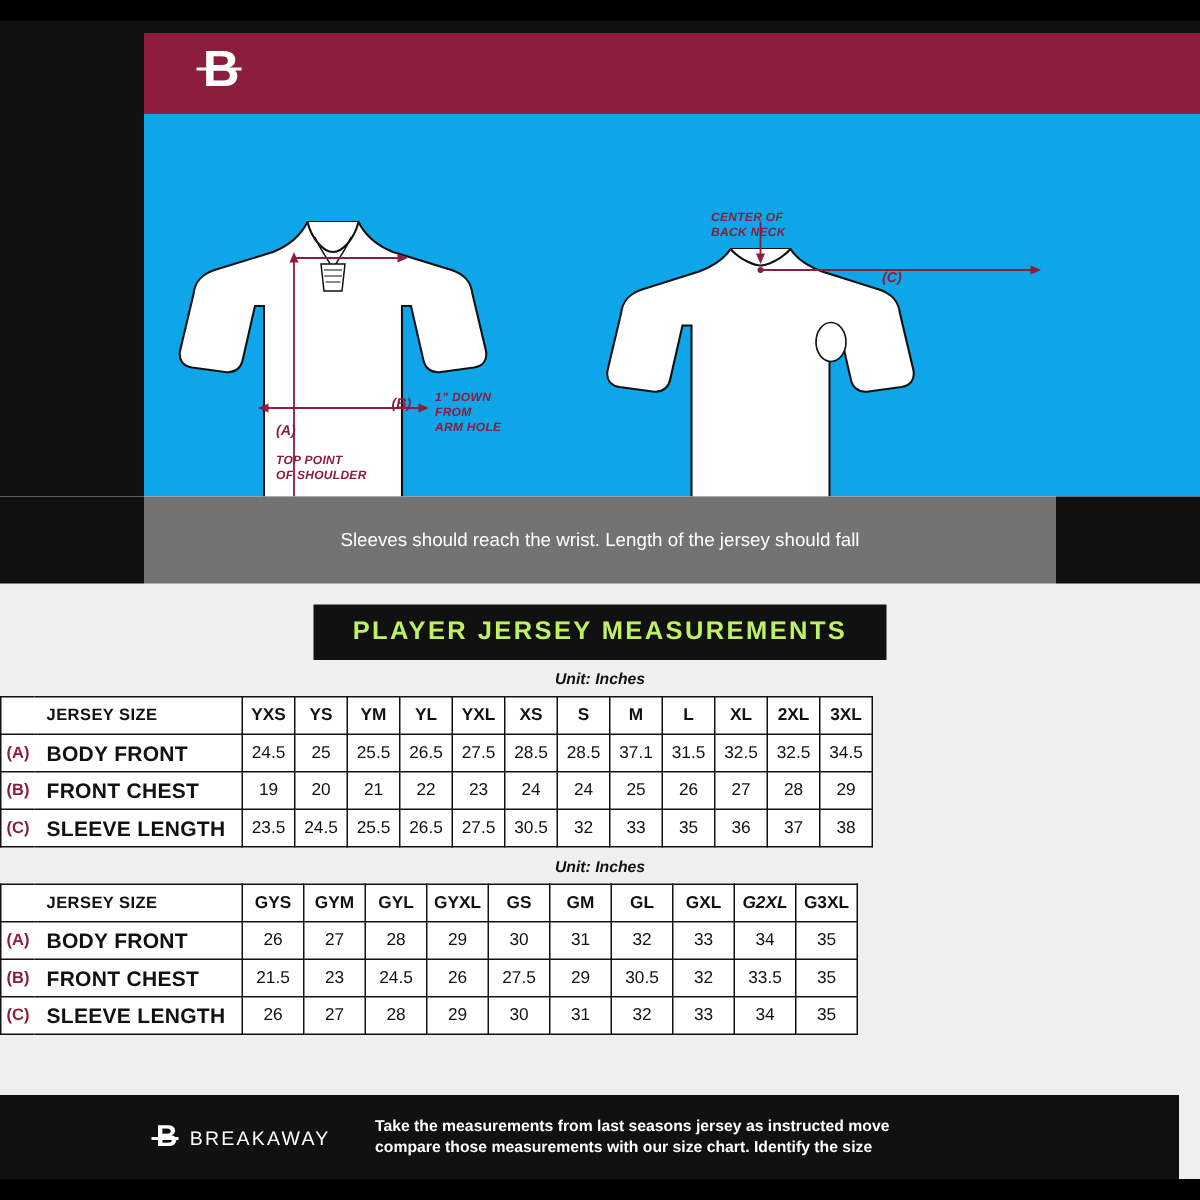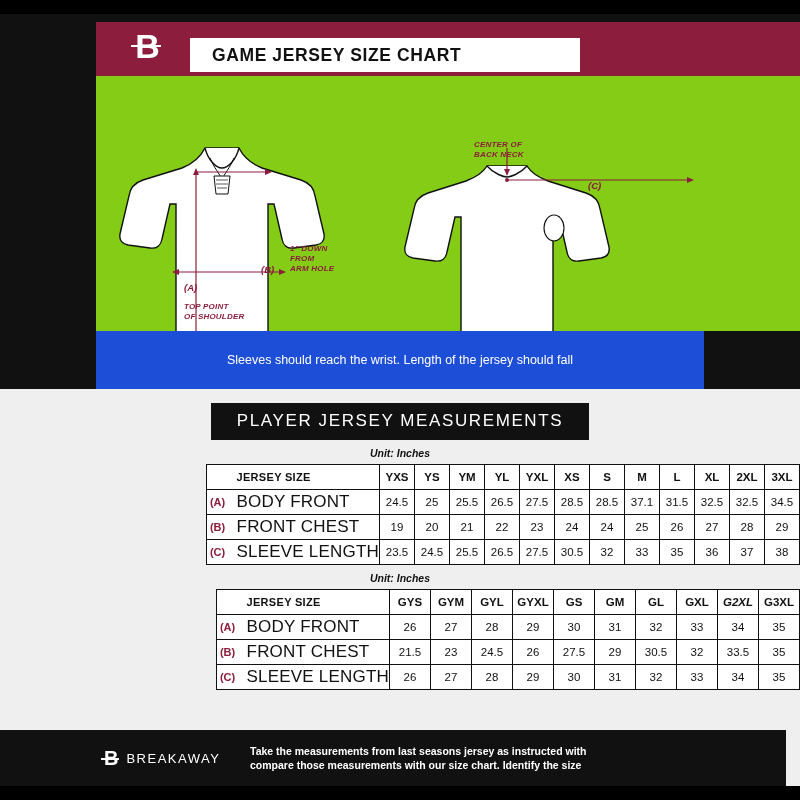--- a/index.html
+++ b/index.html
@@ -79,21 +79,21 @@
     font-size: 17.5px;
     font-weight: bold;
     letter-spacing: 0.6px;
     color: #111;
   }
 
   
   .diagram {
     position: relative;
     height: 255px;
-    background: #84cc16;
+    background: #0ea5e9;
   }
   .diagram .sidebar-black {
     position: absolute;
     left: 0; top: 0;
     width: 96px; height: 255px;
     background: #111;
   }
   .diagram svg { position: absolute; left: 0; top: 0; }
 
   .dlabel {
@@ -110,21 +110,21 @@
     color: #8c1d3c;
     font-size: 9.5px;
     font-weight: bold;
     font-style: italic;
   }
 
   
   .notebar {
     position: relative;
     height: 58px;
-    background: #1d4ed8;
+    background: #737373;
     margin: 0 96px 14px 96px;
     color: #fff;
     display: flex;
     flex-direction: column;
     align-items: center;
     justify-content: center;
   }
   .notebar .line {
     font-size: 12.5px;
     line-height: 18px;
@@ -145,60 +145,60 @@
   .notebar-outer .right-black { right: 0; }
 
   
   .section-head-wrap {
     text-align: center;
     padding-top: 14px;
   }
   .section-head {
     display: inline-block;
     background: #111;
-    color: #ffffff;
+    color: #bef264;
     font-size: 17px;
-    font-weight: normal;
+    font-weight: bold;
     letter-spacing: 1.6px;
     padding: 8px 26px 9px 26px;
   }
   .unit {
     text-align: center;
     font-size: 10.5px;
     font-style: italic;
     font-weight: bold;
     color: #111;
     margin-top: 7px;
     margin-bottom: 5px;
   }
 
   
   .table-wrap {
     display: flex;
-    justify-content: flex-end;
+    justify-content: flex-start;
     border-radius: 12px;
   }
   table {
     border-collapse: collapse;
     background: #fff;
     font-size: 11.5px;
     color: #111;
   }
   table td, table th {
     border: 1px solid #111;
     padding: 0;
     height: 24px;
     text-align: center;
     font-weight: normal;
   }
   th.rowhead, td.rowhead {
     text-align: left;
     padding-left: 8px;
-    font-weight: normal;
-    font-size: 17px;
+    font-weight: bold;
+    font-size: 14px;
     letter-spacing: 0.2px;
     white-space: nowrap;
   }
   th.sizehead {
     font-weight: bold;
     font-size: 11px;
     letter-spacing: 0.3px;
   }
   th.colhead {
     font-weight: bold;
@@ -269,23 +269,20 @@
 </head>
 <body>
 
 <div class="page">
 
   <div class="header">
     <div class="blackblock"></div>
     <div class="topblack"></div>
     <div class="logo-wrap">
       <span class="logo-b">B</span>
-    </div>
-    <div class="title-bar">
-      <span class="title">GAME JERSEY SIZE CHART</span>
     </div>
   </div>
 
   <div class="diagram">
     <div class="sidebar-black"></div>
 
     <svg width="800" height="255" viewBox="0 0 800 255">
 
       <g fill="#ffffff" stroke="#111111" stroke-width="1.4">
         <path d="M205 72 C200 82 192 88 182 92 L143 104 C134 107 130 112 129 120
@@ -333,21 +330,21 @@
         <polygon points="507,100 504,93 510,93"></polygon>
         <polygon points="694,104 687,101 687,107"></polygon>
         <circle cx="507" cy="104" r="2"></circle>
       </g>
     </svg>
 
     <div class="dlabel" style="left:474px; top:64px; width:90px;">CENTER OF<br>BACK NECK</div>
     <div class="dtag" style="left:588px; top:104px;">(C)</div>
     <div class="dtag" style="left:261px; top:188px;">(B)</div>
     <div class="dtag" style="left:184px; top:206px;">(A)</div>
-    <div class="dlabel" style="left:290px; top:168px; width:70px;">1” DOWN<br>FROM<br>ARM HOLE</div>
+    <div class="dlabel" style="left:290px; top:184px; width:70px;">1” DOWN<br>FROM<br>ARM HOLE</div>
     <div class="dlabel" style="left:184px; top:226px; width:90px;">TOP POINT<br>OF SHOULDER</div>
   </div>
 
   <div class="notebar-outer">
     <div class="left-black"></div>
     <div class="right-black"></div>
     <div class="notebar">
       <div class="line">Sleeves should reach the wrist. Length of the jersey should fall</div>
     </div>
   </div>
@@ -494,19 +491,19 @@
         </tbody>
     </table>
   </div>
 
   <div class="footer">
     <div class="footer-logo">
       <span class="fb">B</span>
       <span class="fname">BREAKAWAY</span>
     </div>
     <div class="footer-text">
-      <div>Take the measurements from last seasons jersey as instructed with</div>
+      <div>Take the measurements from last seasons jersey as instructed move</div>
       <div>compare those measurements  with our size chart. Identify the size</div>
     </div>
     <div class="white-strip"></div>
   </div>
 
 </div>
 
 </body></html>

